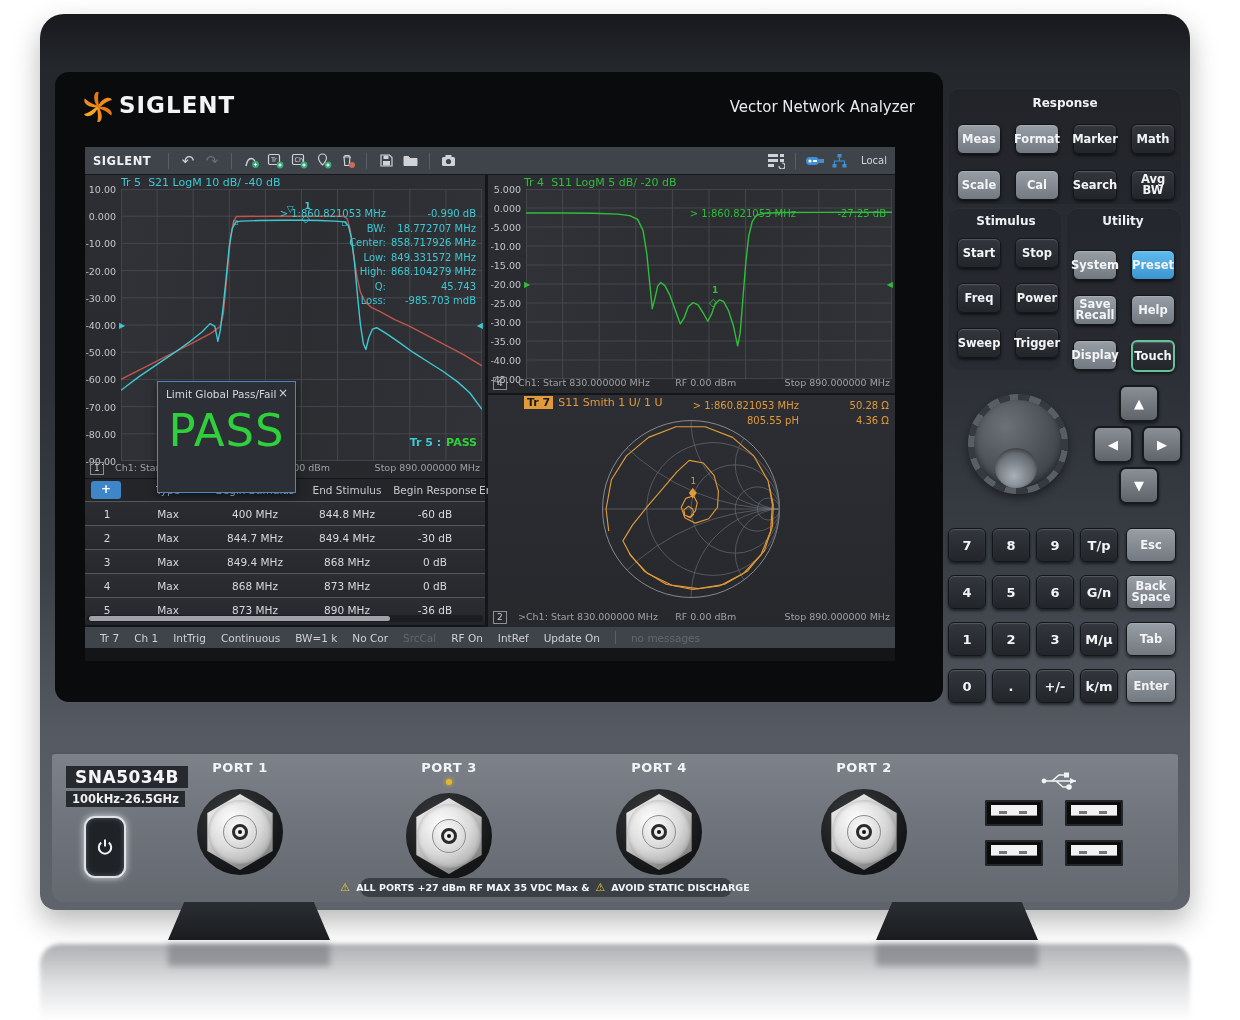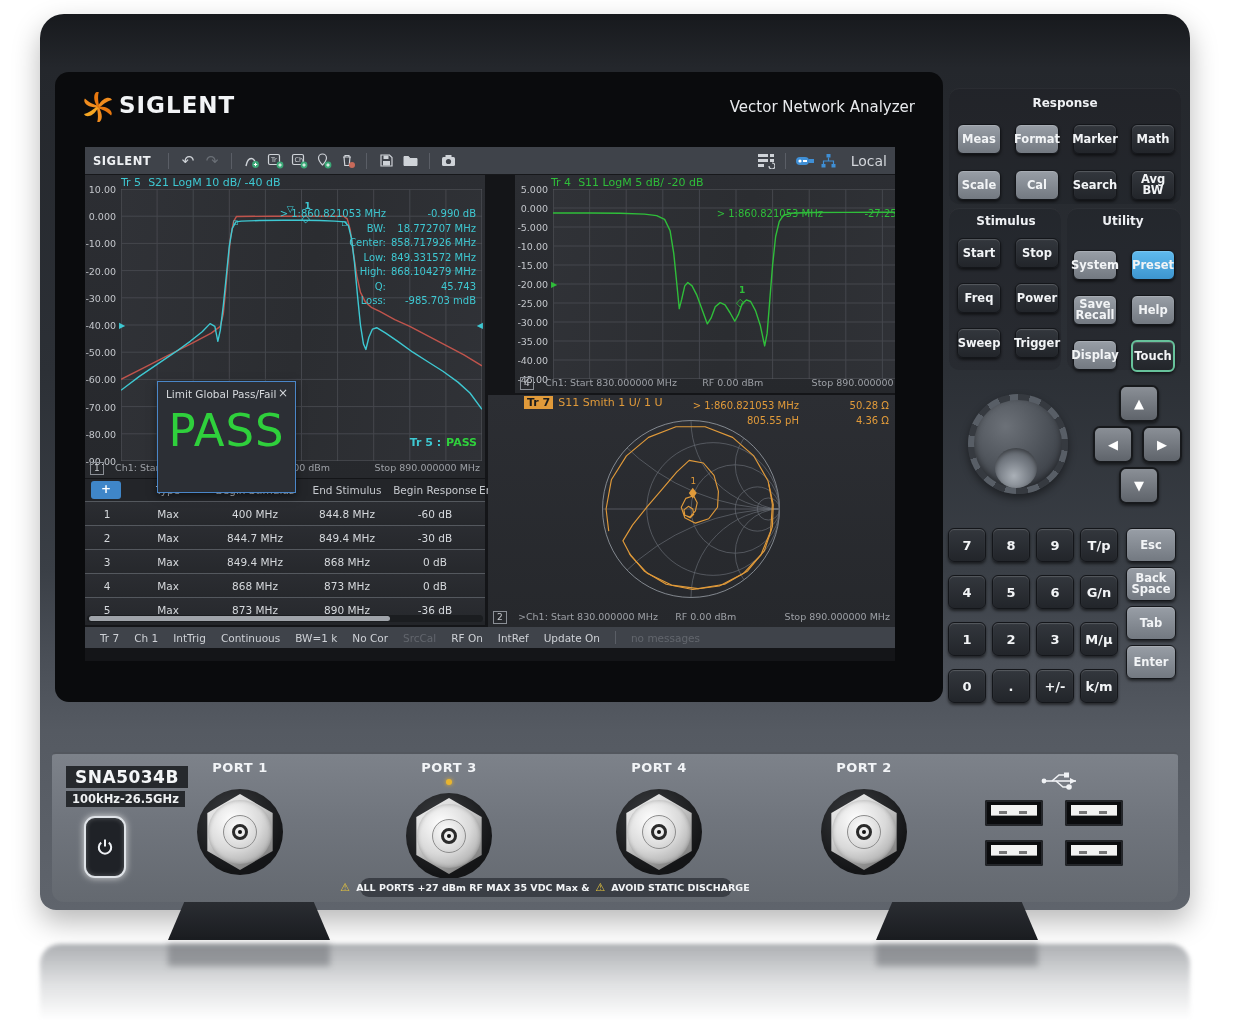--- a/index.html
+++ b/index.html
@@ -15,25 +15,25 @@
   .logo-text{position:absolute;left:36px;top:2px;color:#f2f4f6;font-size:23px;font-weight:bold;letter-spacing:1px;}
   .bezel-title{position:absolute;right:0;top:8px;color:#e8eaed;font-size:15px;}
   .display{position:absolute;left:30px;top:75px;width:810px;height:514px;background:#141518;overflow:hidden;}
   
   .toolbar{position:absolute;left:0;top:0;width:810px;height:27px;background:#3f434a;border-bottom:1px solid #17181b;display:flex;align-items:center;}
   .tb-brand{color:#eef0f3;font-weight:bold;font-size:11.5px;letter-spacing:.5px;margin:0 10px 0 8px;}
   .tb-sep{width:1px;height:16px;background:#5a5e66;margin:0 7px;}
   .tbi{width:24px;height:20px;display:flex;align-items:center;justify-content:center;color:#cfd3d8;font-size:15px;}
   .tbi.dim{color:#6a6f76;}
   .tb-right{margin-left:auto;display:flex;align-items:center;}
-  .tb-local{color:#d2d5da;font-size:14px;margin:0 8px 0 10px;}
+  .tb-local{color:#d2d5da;font-size:10px;margin:0 8px 0 10px;}
   
   .panel{position:absolute;background:linear-gradient(180deg,#2c2e33,#26282c);}
   .p-tr5{left:0;top:28px;width:400px;height:303px;}
-  .p-tr4{left:403px;top:28px;width:407px;height:218px;margin-left:27px;}
+  .p-tr4{left:403px;top:28px;width:407px;height:218px;}
   .p-smith{left:403px;top:248px;width:407px;height:232px;}
   .chart-hdr{position:absolute;left:36px;top:1px;font-size:11px;white-space:nowrap;}
   .hdr-cyan{color:#3ec8d2;} .hdr-green{color:#2fbe3a;} .hdr-orange{color:#e09a3a;}
   .tr-chip{display:inline-block;background:#e09a3a;color:#1c1c1c;padding:0 3px;margin-right:5px;font-weight:bold;}
   .plot{position:absolute;background:linear-gradient(100deg,#303237 0%,#2b2d31 50%,#303237 100%);}
   .p-tr5 .plot{left:36px;top:14px;width:361px;height:272px;}
   .p-tr4 .plot{left:38px;top:14px;width:366px;height:190px;}
   .plot svg{position:absolute;left:0;top:0;width:100%;height:100%;}
   .gl{stroke:#45474d;stroke-width:1;vector-effect:non-scaling-stroke;}
   .gl.s{stroke:#56585f;}
@@ -110,21 +110,21 @@
     background:radial-gradient(circle at 36% 30%,#6c7178,#4a4f56 55%,#393d44 85%);box-shadow:inset 0 -3px 6px rgba(0,0,0,.4);}
   .knob-dimple{position:absolute;left:50px;top:374px;width:42px;height:40px;border-radius:50%;
     background:radial-gradient(circle at 45% 70%,#aab0b7,#787e86 45%,#565b62 80%);box-shadow:inset 0 2px 4px rgba(0,0,0,.35);}
   .arr{position:absolute;width:36px;height:33px;border-radius:7px;display:flex;align-items:center;justify-content:center;
     background:linear-gradient(180deg,#8a8f96,#5f646b);border:2px solid #17191c;color:#fff;font-size:13px;
     box-shadow:0 2px 3px rgba(0,0,0,.5);}
   .arr-up{left:174px;top:311px;} .arr-left{left:148px;top:352px;} .arr-right{left:197px;top:352px;} .arr-down{left:174px;top:393px;}
   
   #numpad{left:3px;top:454px;grid-template-columns:repeat(4,38px);column-gap:6px;row-gap:13px;}
   #numpad .key{height:32px;font-size:13px;}
-  #sidekeys{left:181px;top:454px;grid-template-columns:50px;row-gap:5px;}
+  #sidekeys{left:181px;top:454px;grid-template-columns:50px;row-gap:13px;}
   #sidekeys .key{height:32px;font-size:11.5px;}
   
   .connector-panel{position:absolute;left:12px;top:738px;width:1126px;height:148px;border-radius:4px 4px 12px 12px;
     background:linear-gradient(180deg,#7d828a 0%,#70757d 45%,#646970 100%);border-top:2px solid #53575e;}
   .model-plate{position:absolute;left:14px;top:12px;}
   .mp-name{display:inline-block;background:#26292d;color:#f4f6f8;font-size:17px;font-weight:bold;padding:1px 9px;letter-spacing:.5px;}
   .mp-freq{display:block;background:#26292d;color:#eef0f2;font-size:11.5px;font-weight:bold;padding:1px 6px;margin-top:3px;width:max-content;}
   .power-btn{position:absolute;left:32px;top:62px;width:38px;height:58px;border-radius:11px;background:#1f2227;
     border:2px solid #dfe3e8;box-shadow:0 0 7px rgba(255,255,255,.75),inset 0 0 5px rgba(255,255,255,.25);
     display:flex;align-items:center;justify-content:center;}

